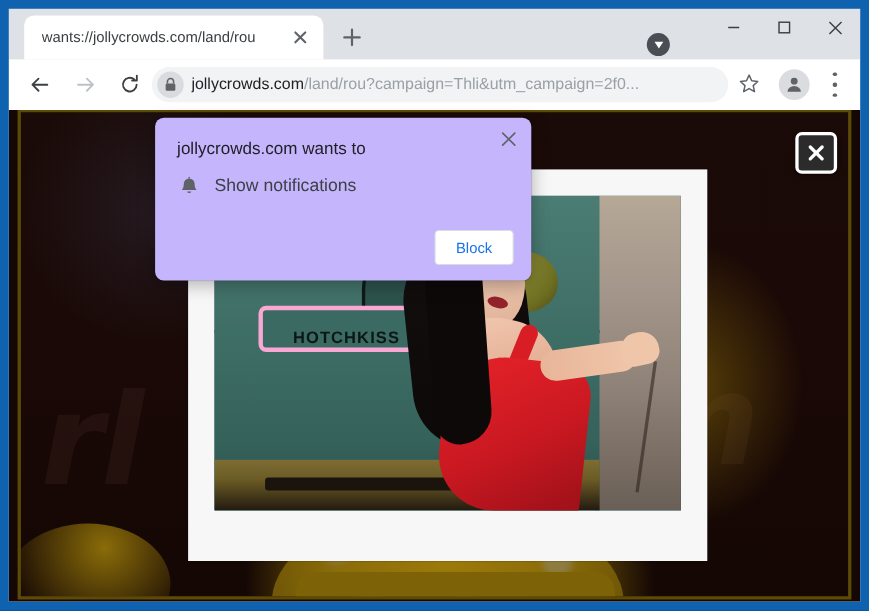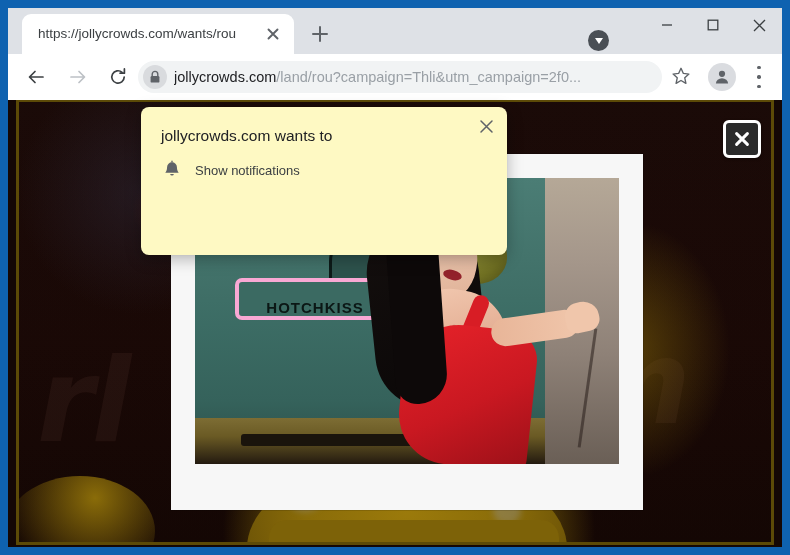--- a/index.html
+++ b/index.html
@@ -409,24 +409,23 @@
     background: #f0c6ab;
     border-radius: 14px 16px 12px 10px;
     transform: rotate(-12deg);
   }
 
   
   #perm-dialog {
     position: absolute;
     left: 133px; top: 99px;
     width: 342px; height: 148px;
-    background: #fef9c3;
+    background: #c4b5fd;
     border-radius: 8px;
     box-shadow: 0 4px 16px rgba(0,0,0,0.28), 0 0 1px rgba(0,0,0,0.18);
-    padding-left: 24px;
   }
   #perm-close {
     position: absolute;
     right: 10px; top: 8px;
     width: 22px; height: 22px;
     display: flex; align-items: center; justify-content: center;
     cursor: pointer;
   }
   #perm-heading {
     position: absolute;
@@ -435,21 +434,21 @@
     color: #202124;
     line-height: 20px;
   }
   #perm-row {
     position: absolute;
     left: 20px; top: 52px;
     display: flex; align-items: center;
   }
   #perm-bell { width: 22px; height: 22px; margin-right: 12px; }
   #perm-row-label {
-    font-size: 13px;
+    font-size: 16px;
     color: #3c4043;
   }
   #perm-actions {
     position: absolute;
     right: 16px; bottom: 14px;
     display: flex; gap: 10px;
   }
   .perm-btn {
     min-width: 72px;
     height: 32px;
@@ -480,21 +479,21 @@
 </head>
 <body>
 
 <div id="window-frame">
 
   <div id="browser">
 
     <div id="tabstrip">
 
       <div id="tab">
-        <div id="tab-title">https://jollycrowds.com/wants/rou</div>
+        <div id="tab-title">wants://jollycrowds.com/land/rou</div>
         <div id="tab-close">
           <svg width="18" height="18" viewBox="0 0 18 18">
             <path d="M4.5 4.5 L13.5 13.5 M13.5 4.5 L4.5 13.5" stroke="#5f6368" stroke-width="1.9" stroke-linecap="round" fill="none"></path>
           </svg>
         </div>
       </div>
 
       <div id="newtab-btn">
         <svg width="24" height="24" viewBox="0 0 24 24">
           <path d="M12 5 V19 M5 12 H19" stroke="#5f6368" stroke-width="2" stroke-linecap="round" fill="none"></path>
@@ -652,17 +651,18 @@
           <svg width="22" height="22" viewBox="0 0 22 22">
             <path d="M11 3.2 a4.9 4.9 0 0 0 -4.9 4.9 c0 3.6 -1.3 4.9 -1.8 5.6 h13.4 c-0.5 -0.7 -1.8 -2 -1.8 -5.6 A4.9 4.9 0 0 0 11 3.2 Z" fill="#5f6368"></path>
             <path d="M9.1 15 a1.95 1.95 0 0 0 3.8 0 Z" fill="#5f6368"></path>
             <rect x="10.3" y="1.6" width="1.4" height="2" rx="0.7" fill="#5f6368"></rect>
           </svg>
         </span>
         <span id="perm-row-label">Show notifications</span>
       </div>
 
       <div id="perm-actions">
+        <button class="perm-btn">Block</button>
       </div>
     </div>
 
   </div>
 </div>
 
 </body></html>

